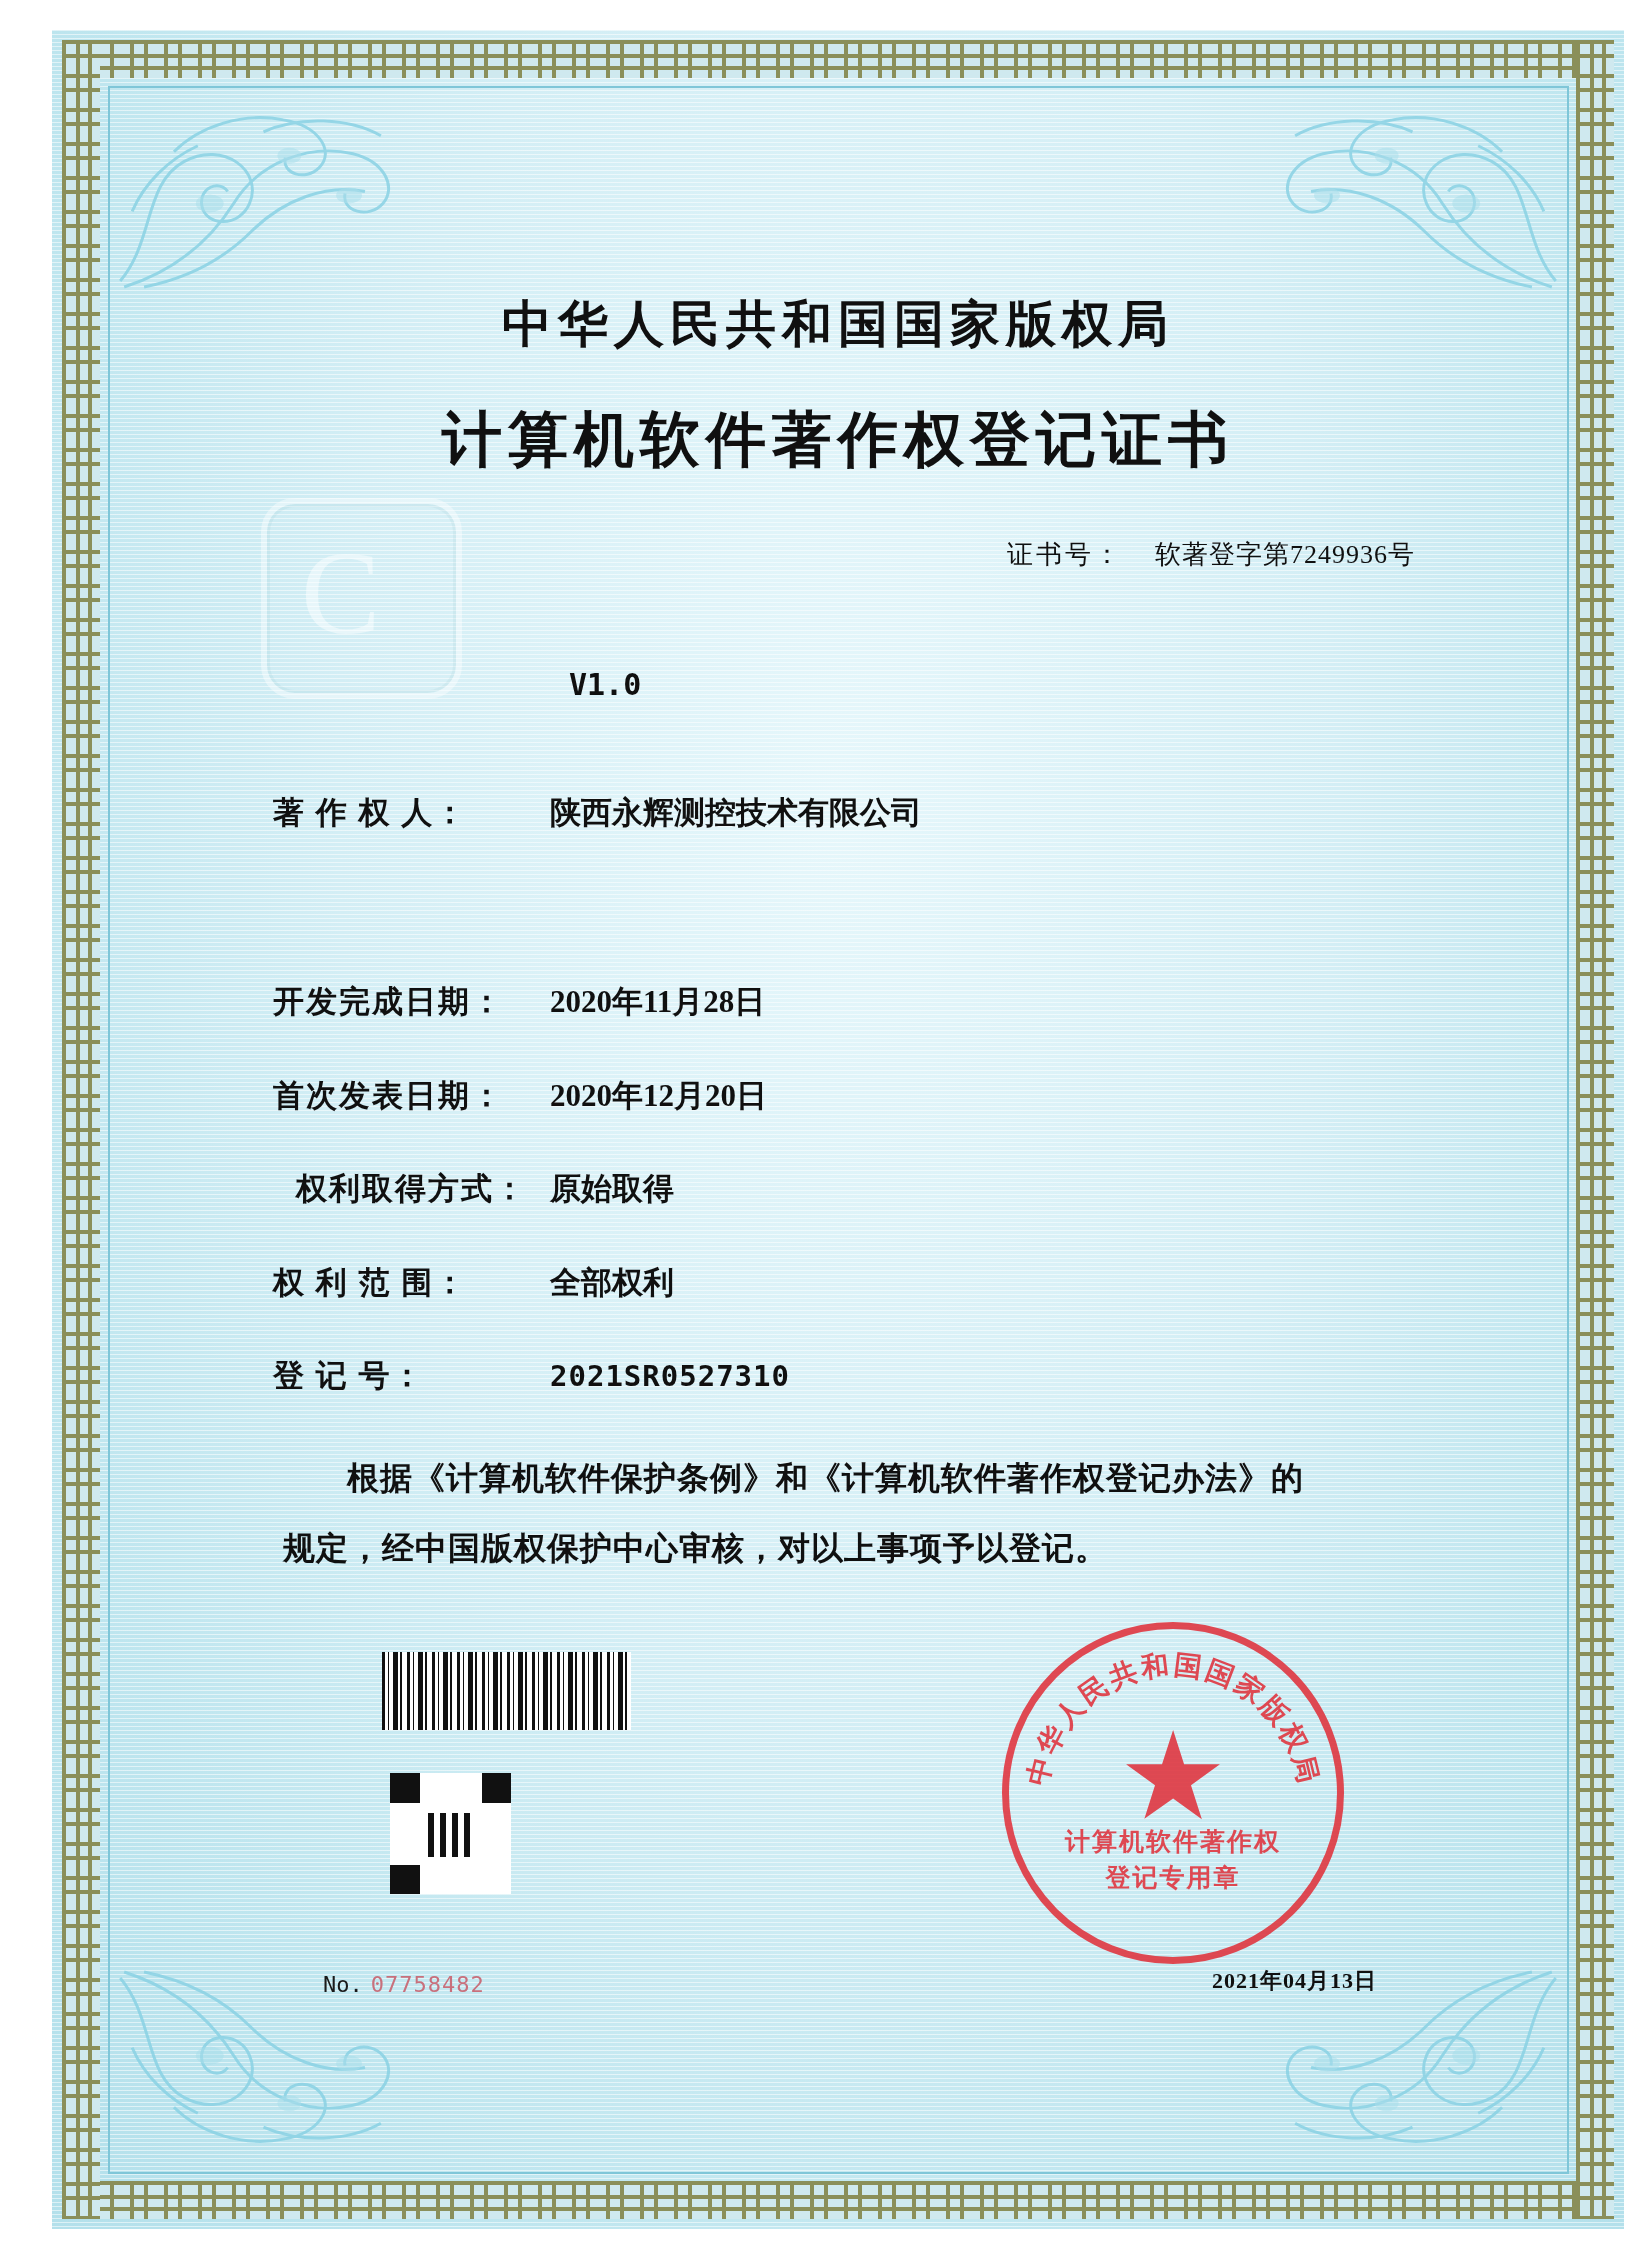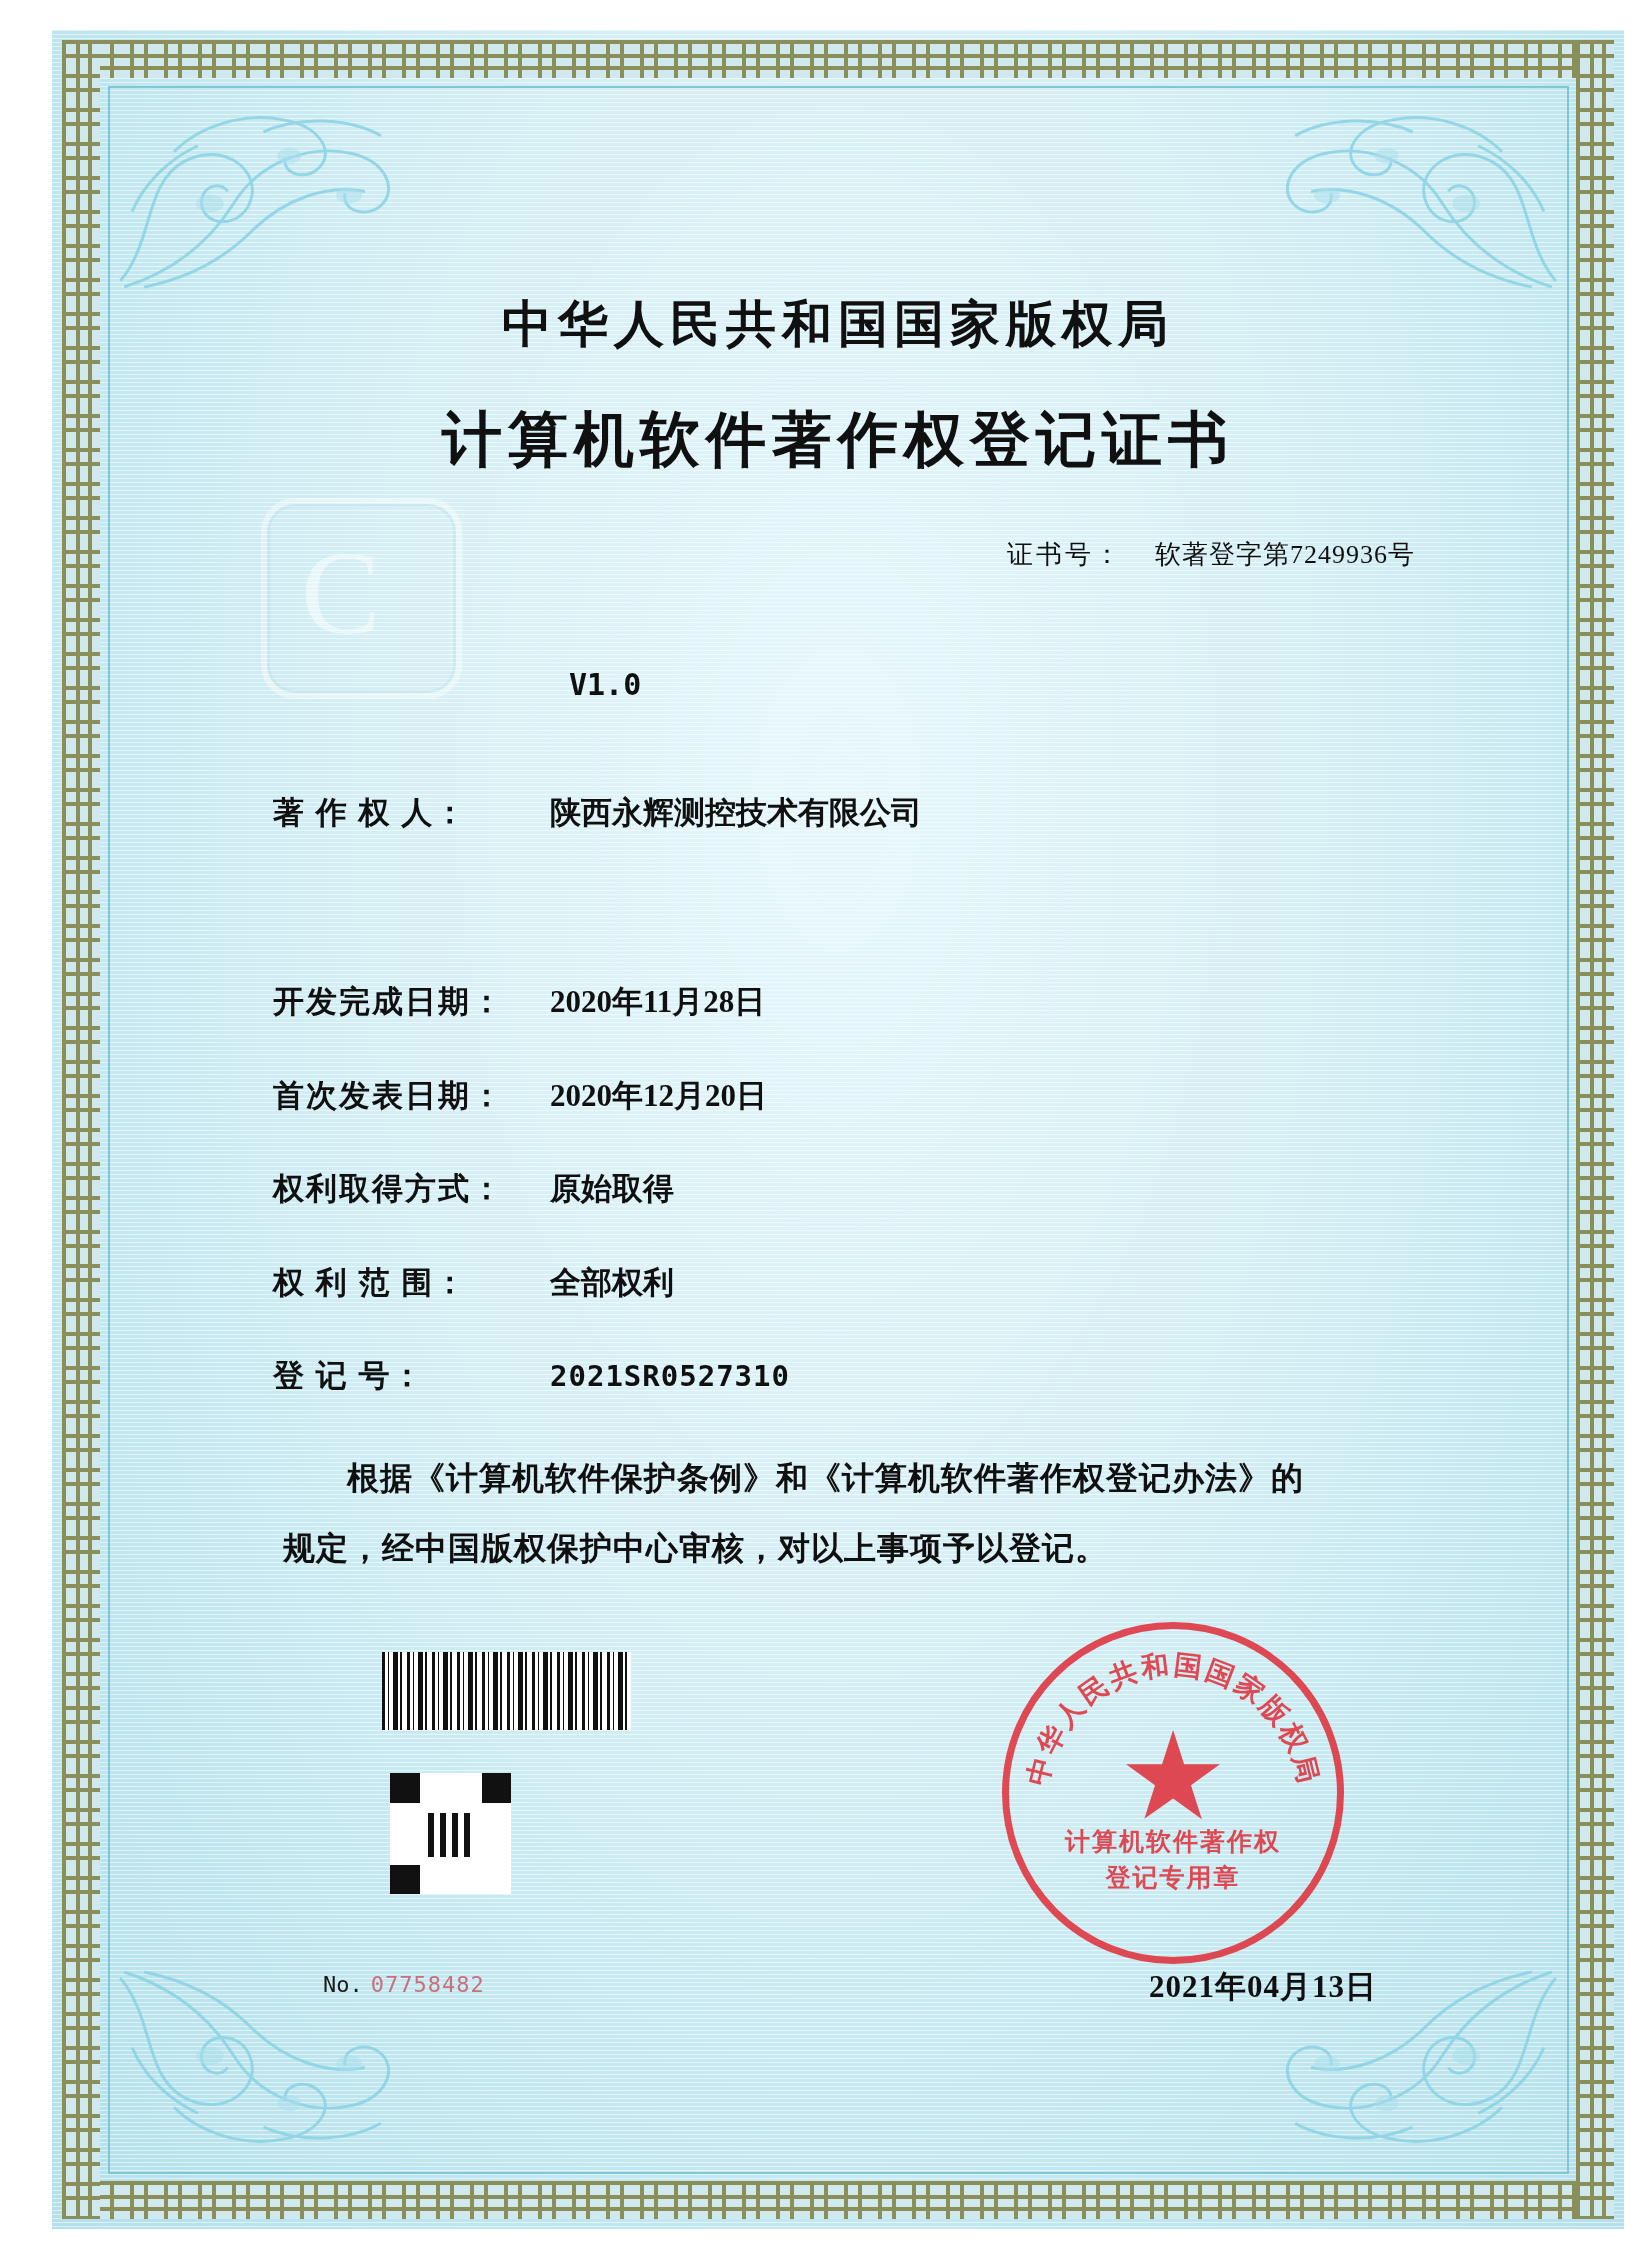--- a/index.html
+++ b/index.html
@@ -203,21 +203,21 @@
     font-family: "DejaVu Sans Mono", "Liberation Mono", monospace;
     font-size: 29px;
     letter-spacing: 1px;
   }
 
   .row-name      { top: 585px; }
   .row-name-2    { top: 637px; left: 517px; font-family:"DejaVu Sans Mono","Liberation Mono",monospace; font-size:30px; font-weight:bold;}
   .row-owner     { top: 762px; }
   .row-devdate   { top: 951px; }
   .row-pubdate   { top: 1045px; }
-  .row-acquire   { top: 1138px; }
+  .row-acquire   { top: 1138px; text-align: center; }
   .row-scope     { top: 1232px; }
   .row-regno     { top: 1325px; }
 
   .statement {
     position: absolute;
     left: 227px;
     right: 214px;
     top: 1411px;
     font-size: 32px;
     line-height: 66px;
@@ -315,21 +315,21 @@
     font-size: 22px;
     font-family: "DejaVu Sans Mono", "Liberation Mono", monospace;
     color: #1a1a1a;
   }
   .serial .num { color: #c8707c; margin-left: 8px; letter-spacing: 1px; }
 
   .issue-date {
     position: absolute;
     right: 247px;
     top: 1936px;
-    font-size: 31px;
+    font-size: 22px;
     font-weight: bold;
     letter-spacing: 1px;
   }
 </style>
 </head>
 <body>
 
 <div class="page">
 
   <div class="cert">

